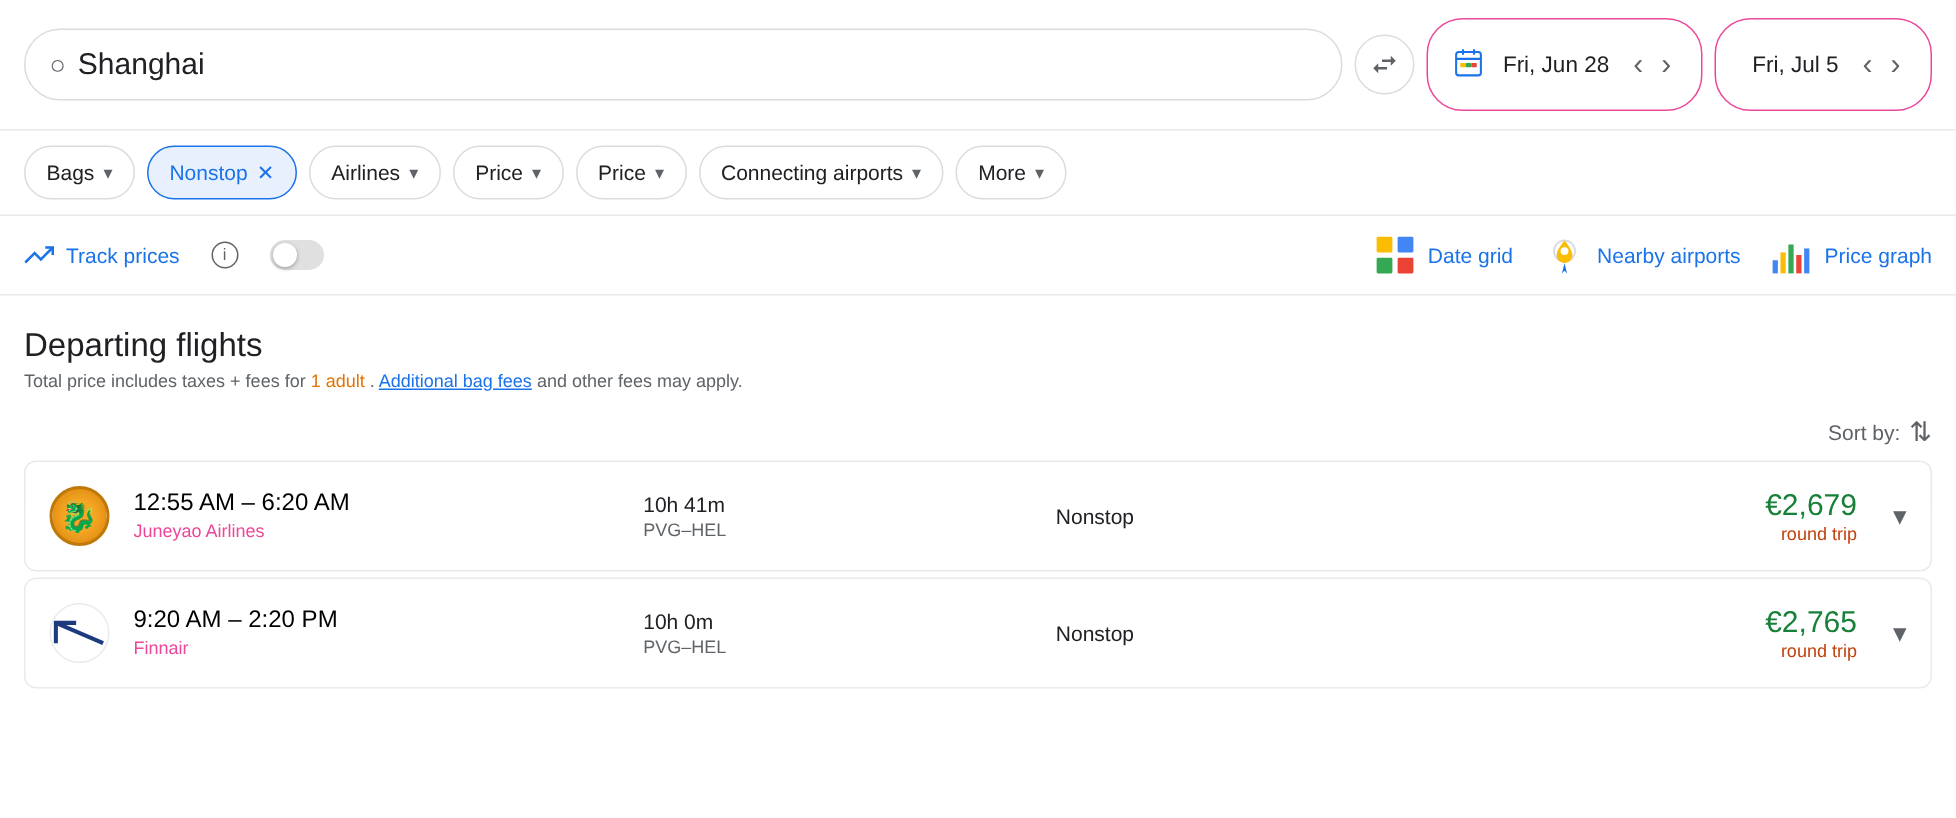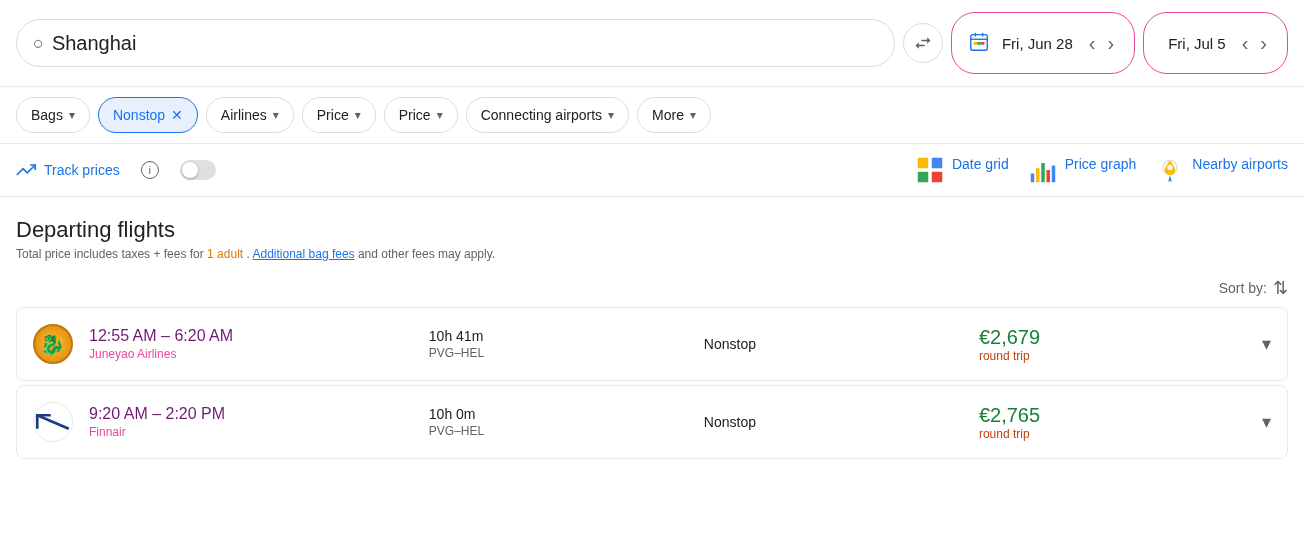--- a/index.html
+++ b/index.html
@@ -124,20 +124,21 @@
       top: 2px; left: 2px;
       box-shadow: 0 1px 3px rgba(0,0,0,0.3);
     }
     .tools-right {
       display: flex;
       align-items: center;
       gap: 20px;
     }
     .tool-btn {
       display: flex;
+      align-items: center;
       gap: 8px;
       color: #1a73e8;
       font-size: 14px;
       cursor: pointer;
       font-weight: 500;
     }
 
     
     .flights-section {
       padding: 20px 16px 8px;
@@ -201,21 +202,21 @@
       font-size: 10px;
       font-weight: bold;
       color: #1e3a7f;
     }
     .flight-times {
       flex: 1;
     }
     .time-range {
       font-size: 16px;
       font-weight: 500;
-      color: #701a75;
+      color: #000000;
     }
     .airline-name {
       font-size: 12px;
       color: #ec4899;
       margin-top: 2px;
     }
     .flight-duration {
       flex: 0.8;
     }
     .duration-text {
@@ -231,21 +232,21 @@
     .flight-stops {
       flex: 0.8;
     }
     .stops-text {
       font-size: 14px;
       font-weight: 500;
       color: #202124;
     }
     .flight-price {
       flex: 0.8;
-      text-align: left;
+      text-align: right;
     }
     .price-amount {
       font-size: 20px;
       font-weight: 500;
       color: #188038;
     }
     .price-type {
       font-size: 12px;
       color: #c2410c;
     }
@@ -345,36 +346,36 @@
       <svg width="28" height="28" viewBox="0 0 32 32">
         <rect x="2" y="2" width="12" height="12" rx="1" fill="#fbbc04"></rect>
         <rect x="2" y="18" width="12" height="12" rx="1" fill="#34a853"></rect>
         <rect x="18" y="2" width="12" height="12" rx="1" fill="#4285f4"></rect>
         <rect x="18" y="18" width="12" height="12" rx="1" fill="#ea4335"></rect>
       </svg>
       <span>Date grid</span>
     </div>
     <div class="tool-btn">
       <svg width="28" height="28" viewBox="0 0 32 32">
+        <circle cx="16" cy="13" r="8" fill="none" stroke="#dadce0" stroke-width="1.5"></circle>
+        <path d="M16 5 C16 5, 22 12, 22 16 C22 19.3, 19.3 22, 16 22 C12.7 22, 10 19.3, 10 16 C10 12, 16 5 16 5Z" fill="#fbbc04"></path>
+        <circle cx="16" cy="13" r="3" fill="#fff"></circle>
+        <path d="M16 22 L14 30 L16 28 L18 30 Z" fill="#1a73e8"></path>
+      </svg>
+      <span>Nearby airports</span>
+    </div>
+    <div class="tool-btn">
+      <svg width="28" height="28" viewBox="0 0 32 32">
         <rect x="2" y="20" width="4" height="10" fill="#4285f4"></rect>
         <rect x="8" y="14" width="4" height="16" fill="#fbbc04"></rect>
         <rect x="14" y="8" width="4" height="22" fill="#34a853"></rect>
         <rect x="20" y="16" width="4" height="14" fill="#ea4335"></rect>
         <rect x="26" y="11" width="4" height="19" fill="#4285f4"></rect>
       </svg>
       <span>Price graph</span>
-    </div>
-    <div class="tool-btn">
-      <svg width="28" height="28" viewBox="0 0 32 32">
-        <circle cx="16" cy="13" r="8" fill="none" stroke="#dadce0" stroke-width="1.5"></circle>
-        <path d="M16 5 C16 5, 22 12, 22 16 C22 19.3, 19.3 22, 16 22 C12.7 22, 10 19.3, 10 16 C10 12, 16 5 16 5Z" fill="#fbbc04"></path>
-        <circle cx="16" cy="13" r="3" fill="#fff"></circle>
-        <path d="M16 22 L14 30 L16 28 L18 30 Z" fill="#1a73e8"></path>
-      </svg>
-      <span>Nearby airports</span>
     </div>
   </div>
 </div>
 
 <div class="flights-section">
   <h2 class="flights-title">Departing flights</h2>
   <p class="flights-subtitle">
     <span>Total price includes taxes + fees for </span>
     <span style="color:#e37400;">1 adult</span>
     <span>. </span>

